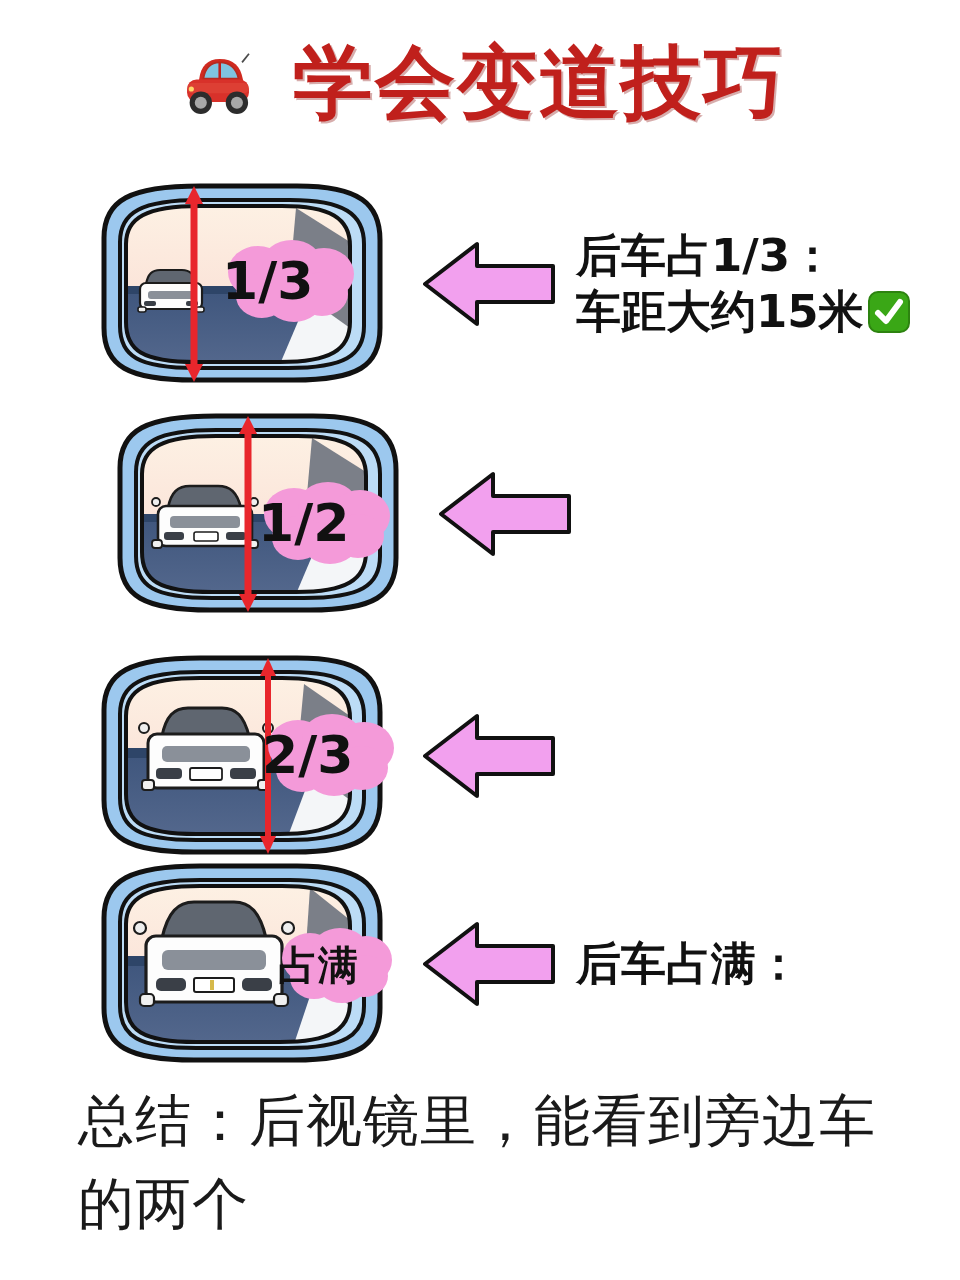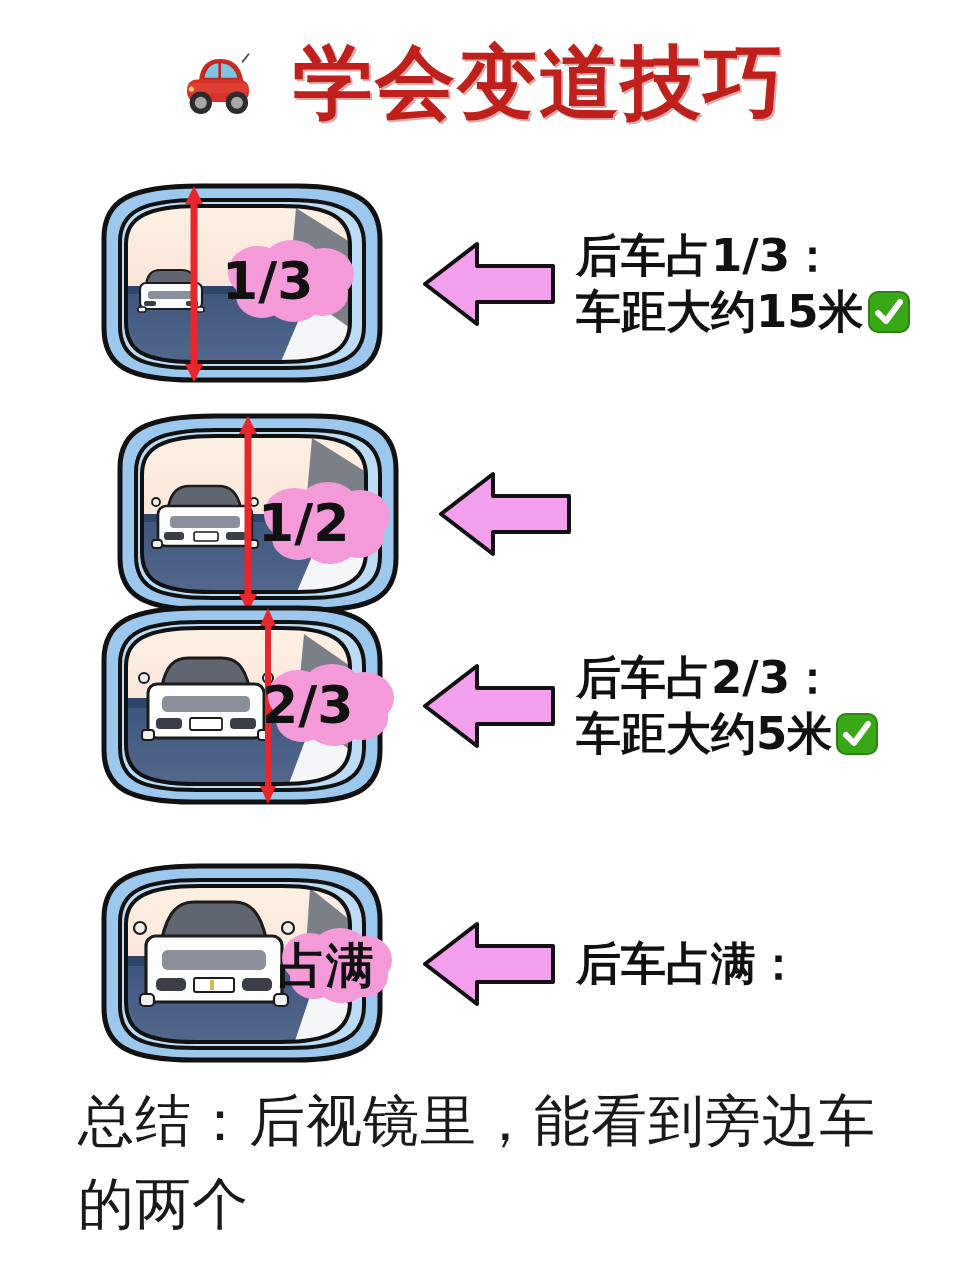--- a/index.html
+++ b/index.html
@@ -49,21 +49,21 @@
   .row {
     position: absolute;
     left: 0;
     width: 960px;
     height: 212px;
     display: flex;
     align-items: center;
   }
   #row-0 { top: 178px; }
   #row-1 { top: 408px; margin-left: 16px; }
-  #row-2 { top: 600px; }
+  #row-2 { top: 650px; }
   #row-3 { top: 858px; }
 
   .mirror-wrap {
     position: relative;
     width: 320px;
     height: 212px;
     margin-left: 82px;
     flex: 0 0 auto;
   }
   .mirror-svg { display: block; width: 320px; height: 212px; }
@@ -83,21 +83,21 @@
     position: absolute;
     inset: 0;
     z-index: 0;
   }
   .badge .badge-label {
     position: relative;
     z-index: 1;
     line-height: 1;
   }
   .badge.frac { width: 136px; height: 86px; font-size: 52px; }
-  .badge.full { width: 116px; height: 78px; font-size: 48px; }
+  .badge.full { width: 116px; height: 78px; font-size: 40px; }
 
   
   #badge-0 { left: 140px; top: 60px; }
   #badge-1 { left: 160px; top: 72px; }
   #badge-2 { left: 180px; top: 62px; }
   #badge-3 { left: 196px; top: 68px; }
 
   .arrow-wrap {
     width: 150px;
     height: 212px;
@@ -374,32 +374,20 @@
       <span class="badge-label">2/3</span>
     </div>
   </div>
 
   <div class="arrow-wrap">
     <svg class="arrow-svg" viewBox="0 0 140 96">
       <polygon points="6,48 58,8 58,30 134,30 134,66 58,66 58,88" fill="#f2a0ee" stroke="#111" stroke-width="4" stroke-linejoin="round"></polygon>
     </svg>
   </div>
 
-  <div class="caption">
-    <div class="caption-line">后车占2/3：</div>
-    <div class="caption-line">
-      <span>车距大约5米</span>
-      <span class="mark">
-        <svg width="46" height="46" viewBox="0 0 46 46">
-          <rect x="3" y="3" width="40" height="40" rx="9" fill="#3aa716" stroke="#2d8310" stroke-width="2"></rect>
-          <path d="M12 24 L20 32 L34 13" fill="none" stroke="#ffffff" stroke-width="6" stroke-linecap="round" stroke-linejoin="round"></path>
-        </svg>
-      </span>
-    </div>
-  </div>
 </div>
 
 <div class="row" id="row-3">
   <div class="mirror-wrap">
     <svg class="mirror-svg" viewBox="0 0 320 212">
       <defs>
         <linearGradient id="sky3" x1="0" y1="0" x2="0" y2="1">
           <stop offset="0%" stop-color="#fdf1e4"></stop>
           <stop offset="60%" stop-color="#fbe3d8"></stop>
           <stop offset="100%" stop-color="#f0cfd5"></stop>

